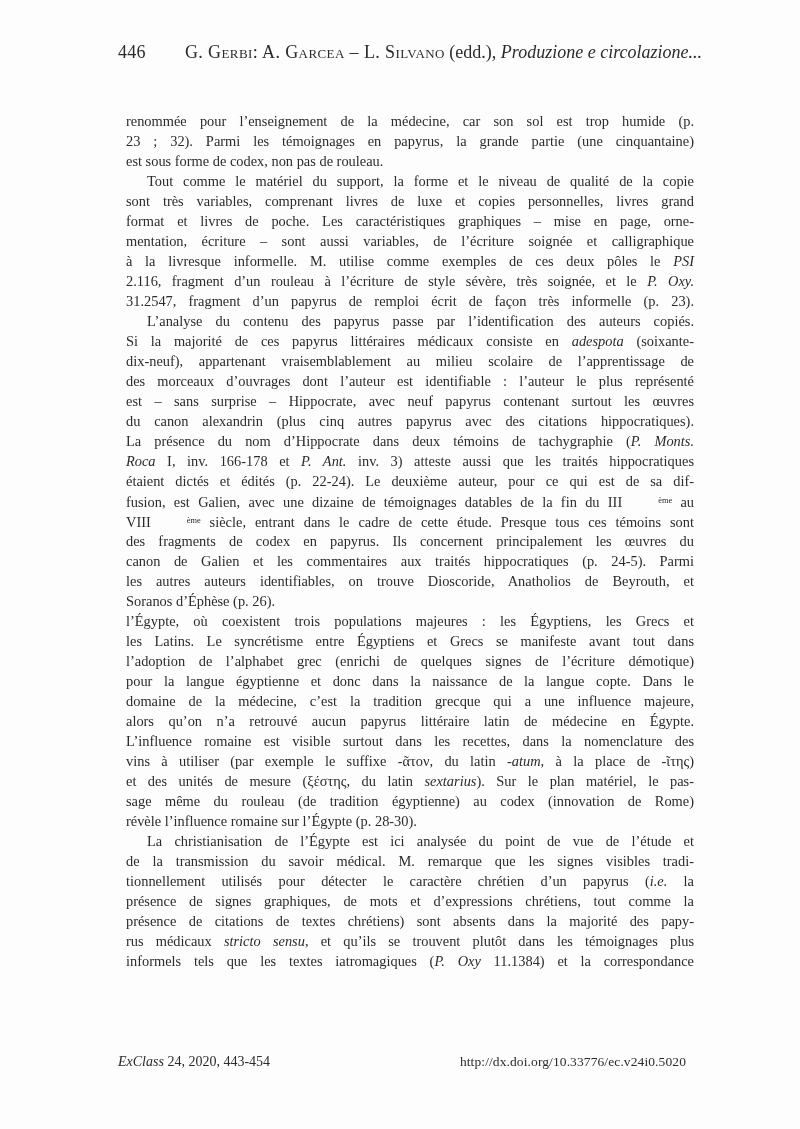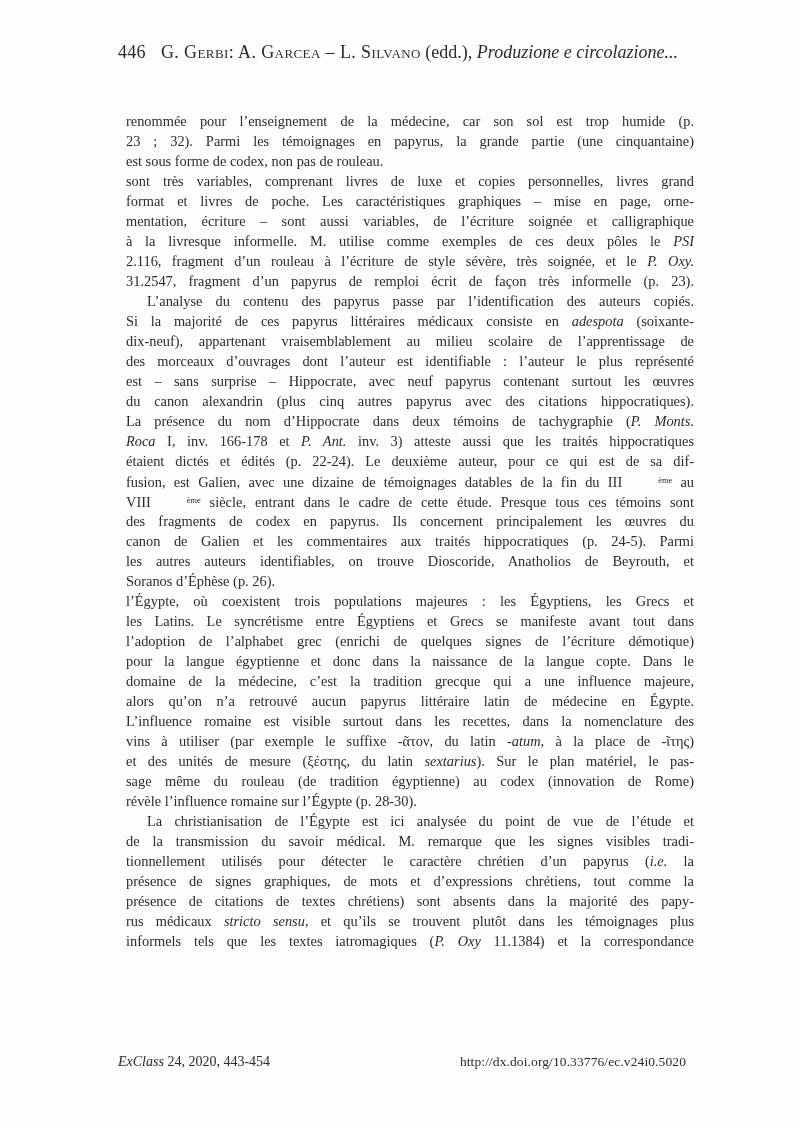--- a/index.html
+++ b/index.html
@@ -30,21 +30,21 @@
     text-align: justify;
     text-align-last: justify;
     -moz-text-align-last: justify;
     height: 20px;
     overflow: visible;
   }
   .line.short { text-align-last: left; -moz-text-align-last: left; }
   .line.indent { text-indent: 21px; }
 
   .s-i { font-style: italic; }
-  .s-sc { font-variant: small-caps; letter-spacing: 0.4px; }
+  .s-sc { font-variant: small-caps; letter-spacing: 0.4px; margin-left: 24px; }
   .s-sup { font-size: 0.58em; vertical-align: 0.45em; padding-left: 36px; }
 
   .footer {
     position: absolute; left: 118px; top: 1052px; width: 568px;
     font-size: 14px; line-height: 20px;
     display: flex; justify-content: space-between; align-items: flex-start;
   }
   .doi { font-size: 13.5px; letter-spacing: 0.1px; }
 </style>
 </head>
@@ -57,20 +57,21 @@
     <span class="running-title"><span class="s-sc">G. Gerbi: A. Garcea – L. Silvano</span> (edd.), <span class="s-i">Produzione e circolazione...</span></span>
   </div>
 
   <div class="body-text">
       <div class="para">
         <div class="line">renommée pour l’enseignement de la médecine, car son sol est trop humide (p.</div>
         <div class="line">23 ; 32). Parmi les témoignages en papyrus, la grande partie (une cinquantaine)</div>
         <div class="line short">est sous forme de codex, non pas de rouleau.</div>
       </div>
       <div class="para">
+        <div class="line indent">Tout comme le matériel du support, la forme et le niveau de qualité de la copie</div>
         <div class="line">sont très variables, comprenant livres de luxe et copies personnelles, livres grand</div>
         <div class="line">format et livres de poche. Les caractéristiques graphiques – mise en page, orne-</div>
         <div class="line">mentation, écriture – sont aussi variables, de l’écriture soignée et calligraphique</div>
         <div class="line">à la livresque informelle. M. utilise comme exemples de ces deux pôles le <span class="s-i">PSI</span></div>
         <div class="line">2.116, fragment d’un rouleau à l’écriture de style sévère, très soignée, et le <span class="s-i">P. Oxy.</span></div>
         <div class="line">31.2547, fragment d’un papyrus de remploi écrit de façon très informelle (p. 23).</div>
       </div>
       <div class="para">
         <div class="line indent">L’analyse du contenu des papyrus passe par l’identification des auteurs copiés.</div>
         <div class="line">Si la majorité de ces papyrus littéraires médicaux consiste en <span class="s-i">adespota</span> (soixante-</div>

